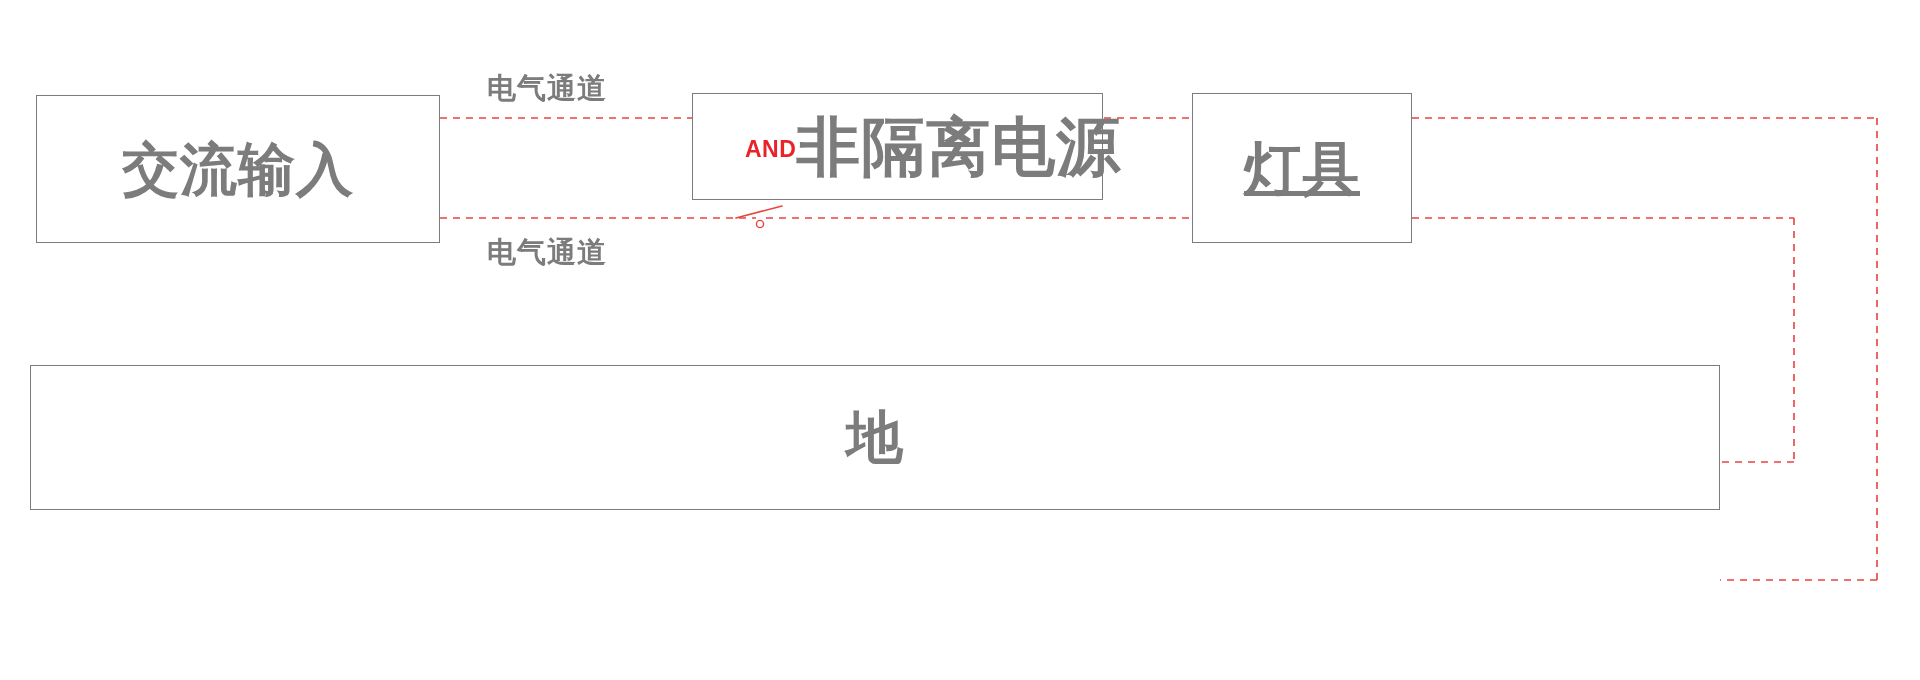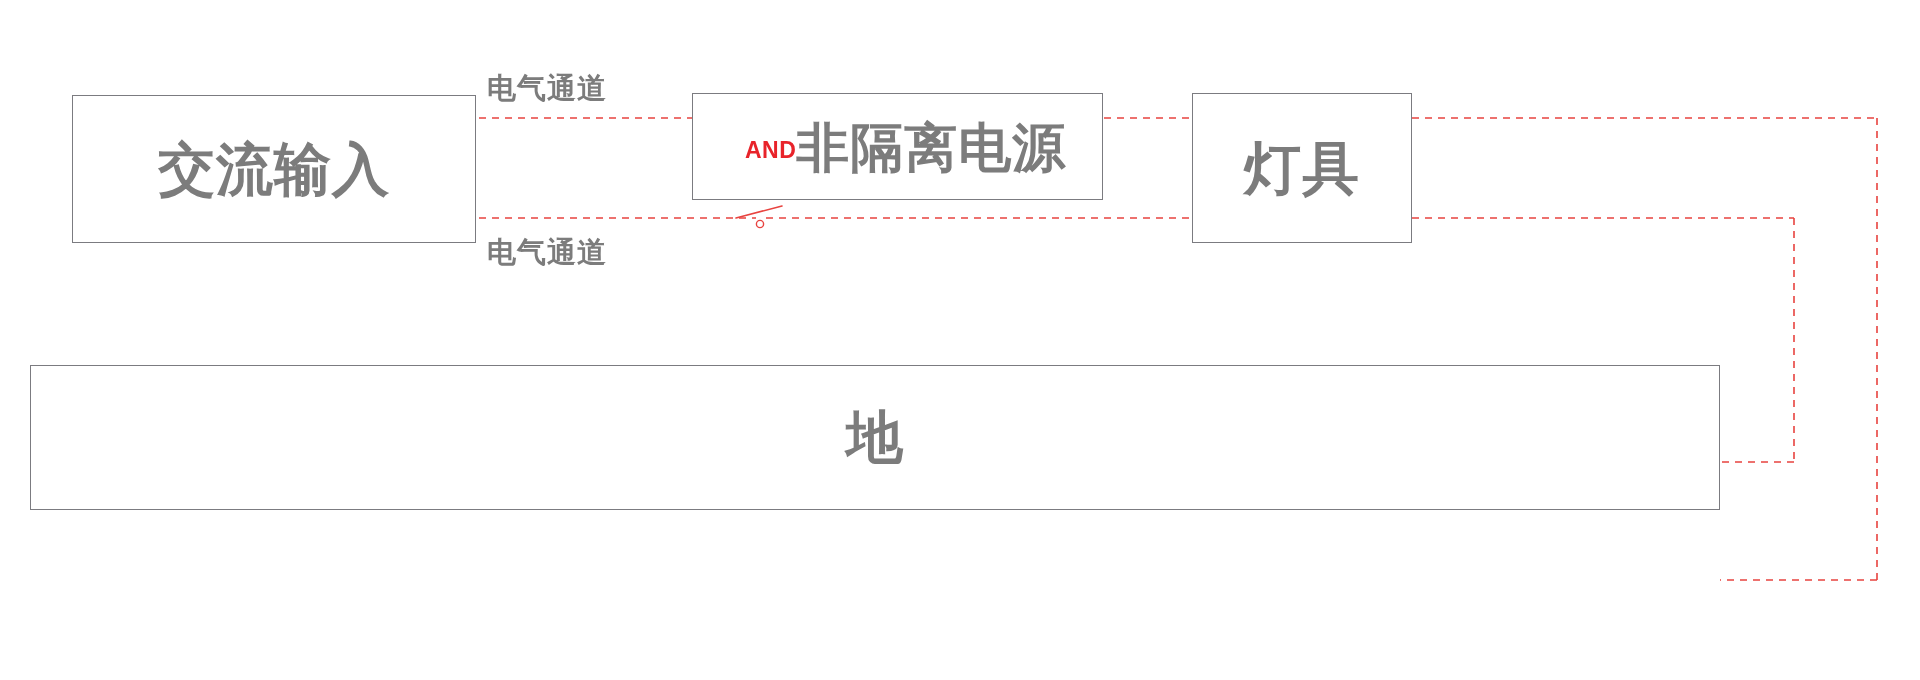--- a/index.html
+++ b/index.html
@@ -20,21 +20,21 @@
     align-items:center;
     justify-content:center;
   }
   .box-label{
     color:#7c7c7c;
     font-weight:bold;
     letter-spacing:1px;
     line-height:1;
     white-space:nowrap;
   }
-  #box-ac{ left:36px; top:95px; width:404px; height:148px;margin-left:36px; }
+  #box-ac{ left:36px; top:95px; width:404px; height:148px; }
   #box-ac .box-label{ font-size:57px; }
 
   #box-psu{ left:692px; top:93px; width:411px; height:107px; justify-content:flex-start; }
   #psu-inner{
     position:absolute;
     left:52px;
     top:50%;
     transform:translateY(-50%);
     display:flex;
     align-items:center;
@@ -42,24 +42,24 @@
   }
   #psu-and{
     color:#e8232a;
     font-size:23px;
     font-weight:bold;
     letter-spacing:0.5px;
     line-height:1;
     position:relative;
     top:3px;
   }
-  #box-psu .box-label{ font-size:53px; }
+  #box-psu .box-label{ font-size:64px; }
 
   #box-lamp{ left:1192px; top:93px; width:220px; height:150px; }
-  #box-lamp .box-label{ font-size:57px; }
+  #box-lamp .box-label{ font-size:57px;text-decoration:underline; }
 
   #box-ground{ left:30px; top:365px; width:1690px; height:145px; }
   #box-ground .box-label{ font-size:57px; }
 
   .ch-label{
     position:absolute;
     color:#7c7c7c;
     font-size:29px;
     font-weight:bold;
     letter-spacing:1px;

